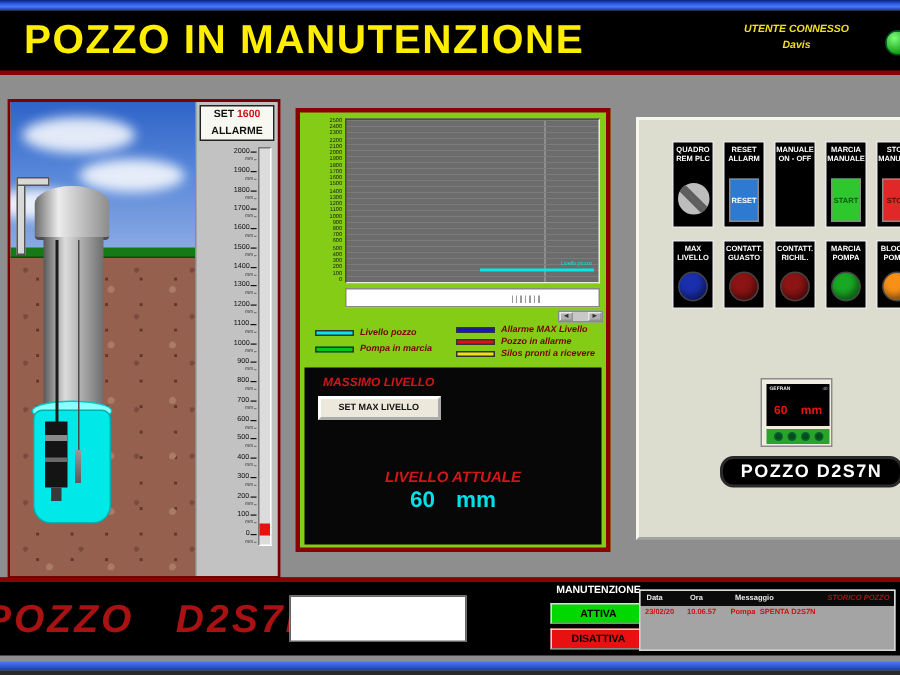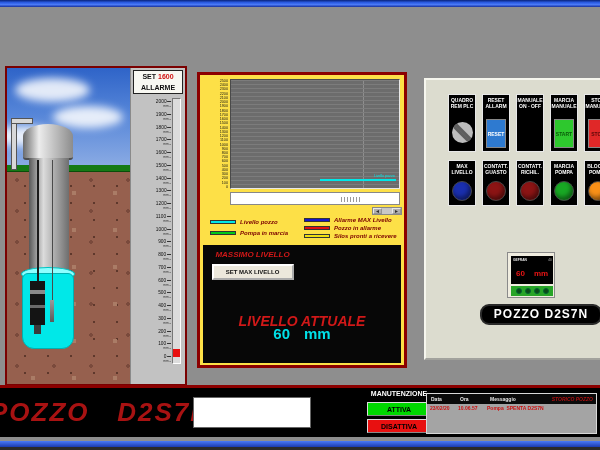--- a/index.html
+++ b/index.html
@@ -78,21 +78,21 @@
   .tick-sub { display:flex; align-items:center; gap:1px; font-size:6px; line-height:5px;
     color:#333; transform:scale(.55); transform-origin:100% 50%; }
   .dash-l { display:inline-block; width:5px; height:1px; background:#111; }
   .dash-s { display:inline-block; width:3px; height:1px; background:#555; }
   .slider-track { position:absolute; right:4px; top:30px; width:9px; height:266px;
     background:#dcdcdc; border:1px solid; border-color:#777 #fff #fff #777; }
   .slider-marker { position:absolute; left:0; bottom:6px; width:7px; height:8px; }
 
   
   .mid-panel { position:absolute; left:197px; top:72px; width:210px; height:296px;
-    border:3px solid #8b0000; background:#fde047; }
+    border:3px solid #8b0000; background:#84cc16; }
   .ylabels { position:absolute; left:2px; top:4px; width:26px; height:110px;
     display:flex; flex-direction:column; justify-content:space-between; }
   .ylabel { height:4px; font-size:6px; line-height:4px; color:#151515; text-align:right;
     width:100%; transform:scale(.62); transform-origin:100% 50%; }
   .plot { position:absolute; left:30px; top:4px; width:170px; height:110px;
     background-color:#6c6c6c; border:1px solid; border-color:#4a4a4a #e8e8e8 #e8e8e8 #4a4a4a;
     background-image:
       repeating-linear-gradient(to bottom, #7c7c7c 0 1px, transparent 1px 4px),
       linear-gradient(to right, transparent 0 132px, #8e8e8e 132px 133px, transparent 133px); }
   .series-line { position:absolute; right:3px; bottom:7px; width:76px; height:2px; }
@@ -118,21 +118,21 @@
     background:#070707; }
   .lvl-col { position:absolute; top:5px; width:95px; text-align:center; }
   .lvl-col.max { left:2px; } .lvl-col.min { left:101px; }
   .lvl-head { font-size:8px; font-weight:bold; font-style:italic; color:#d01818; white-space:nowrap; }
   .lvl-value { margin-top:4px; font-size:17px; font-weight:bold; color:#00e0e8; }
   .lvl-value .unit { margin-left:10px; }
   .set-btn { margin-top:5px; width:82px; height:16px; background:#ece8dc;
     border:2px outset #fff; font-size:6px; font-weight:bold; color:#111;
     font-family:"Liberation Sans", sans-serif; }
   .current-label { position:absolute; left:0; top:68px; width:100%; text-align:center;
-    font-size:14px; font-weight:bold; font-style:italic; color:#d01818; }
+    font-size:10px; font-weight:bold; font-style:italic; color:#d01818; }
   .current-value { position:absolute; left:0; top:80px; width:100%; text-align:center;
     font-size:15px; font-weight:bold; color:#00e0e8; }
   .current-value .unit { margin-left:14px; }
 
   
   .right-panel { position:absolute; left:424px; top:78px; width:190px; height:282px;
     background:#dcdccf; border:2px outset #f6f6ee; }
   .ctl { position:absolute; width:28px; background:#000; border:1px solid #e8e8e8; }
   .row1 .ctl { top:14px; height:58px; }
   .row2 .ctl { top:80px; height:46px; }
@@ -200,20 +200,28 @@
     background:linear-gradient(#4a7af8,#1a3ab0); }
   .bottom-dark { position:absolute; left:0; top:447px; width:600px; height:3px; background:#2a2a2a; }
 </style>
 </head>
 <body>
 
 <div class="screen">
 
   <div class="top-blue"></div>
 
+  <div class="titlebar">
+    <div class="page-title">POZZO IN MANUTENZIONE</div>
+    <div class="user-block">
+      <span class="user-label">UTENTE CONNESSO</span>
+      <span class="user-name">Davis</span>
+    </div>
+    <div class="status-led"></div>
+  </div>
 
   <div class="left-panel">
     <div class="scene">
       <div class="sky"></div>
       <div class="cloud c1"></div>
       <div class="cloud c2"></div>
       <div class="cloud c3"></div>
       <div class="grass"></div>
       <div class="soil"></div>
       <div class="pipe-v"></div>

